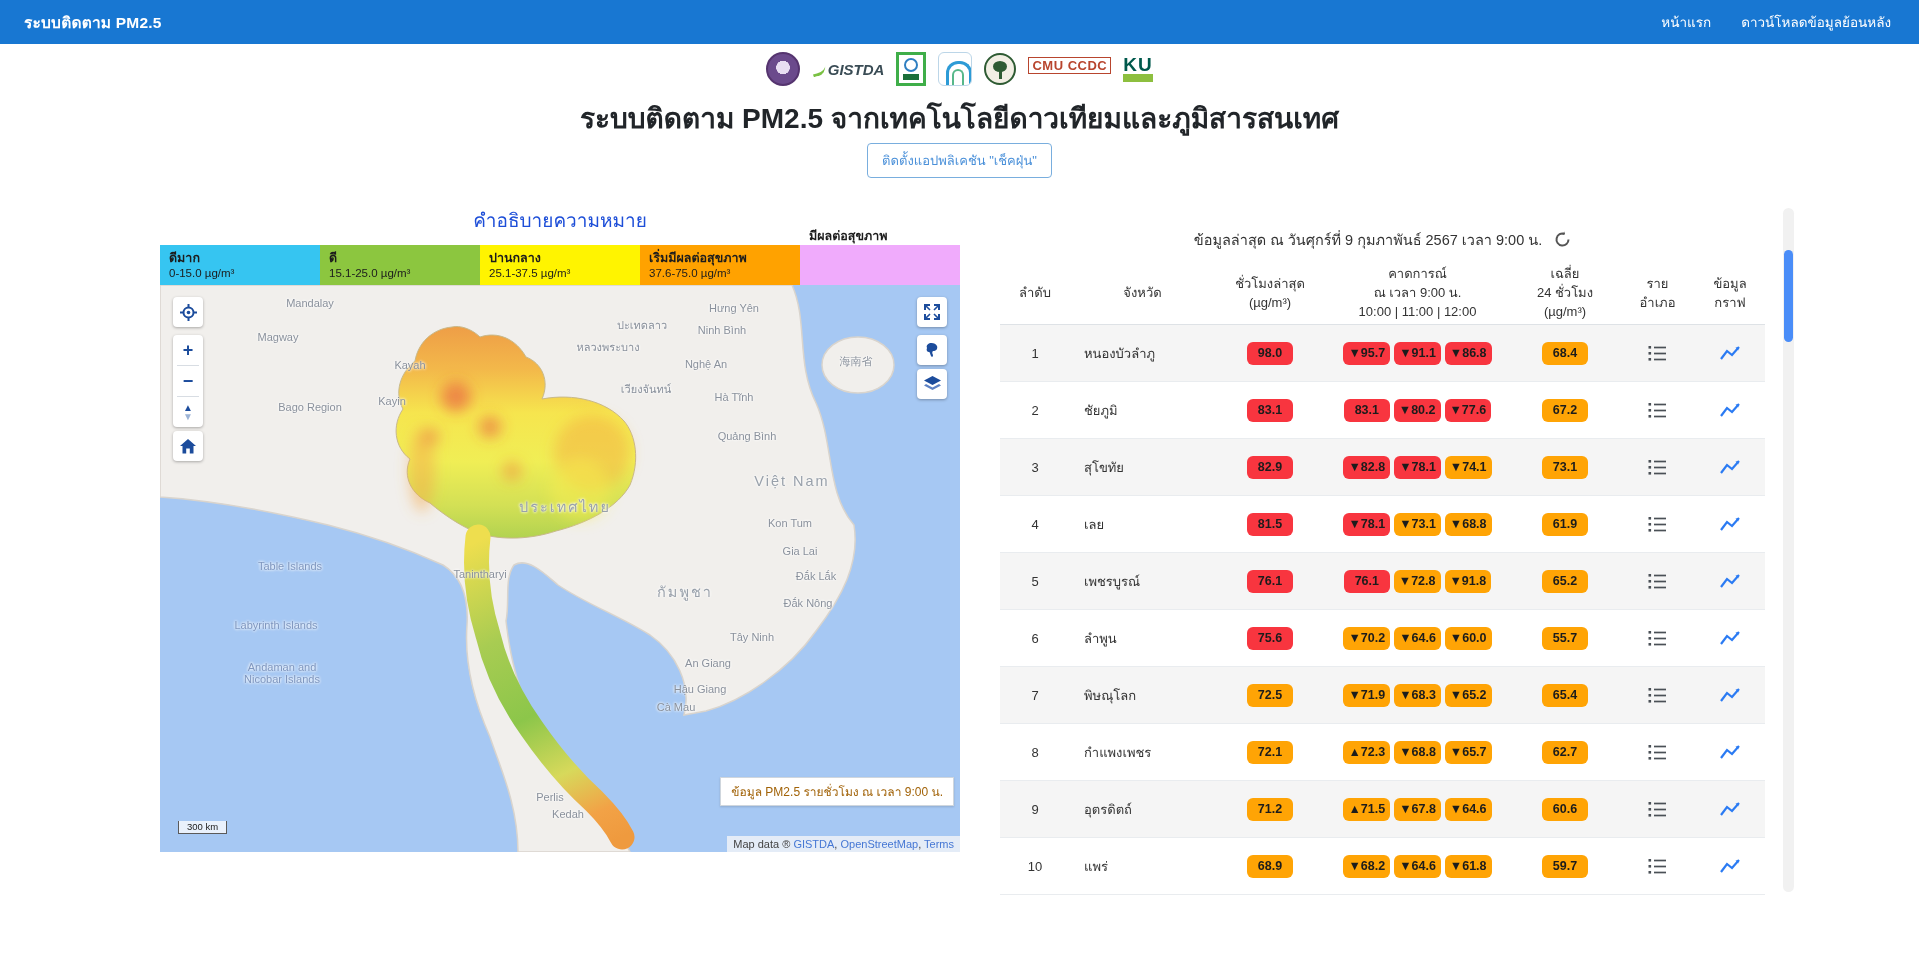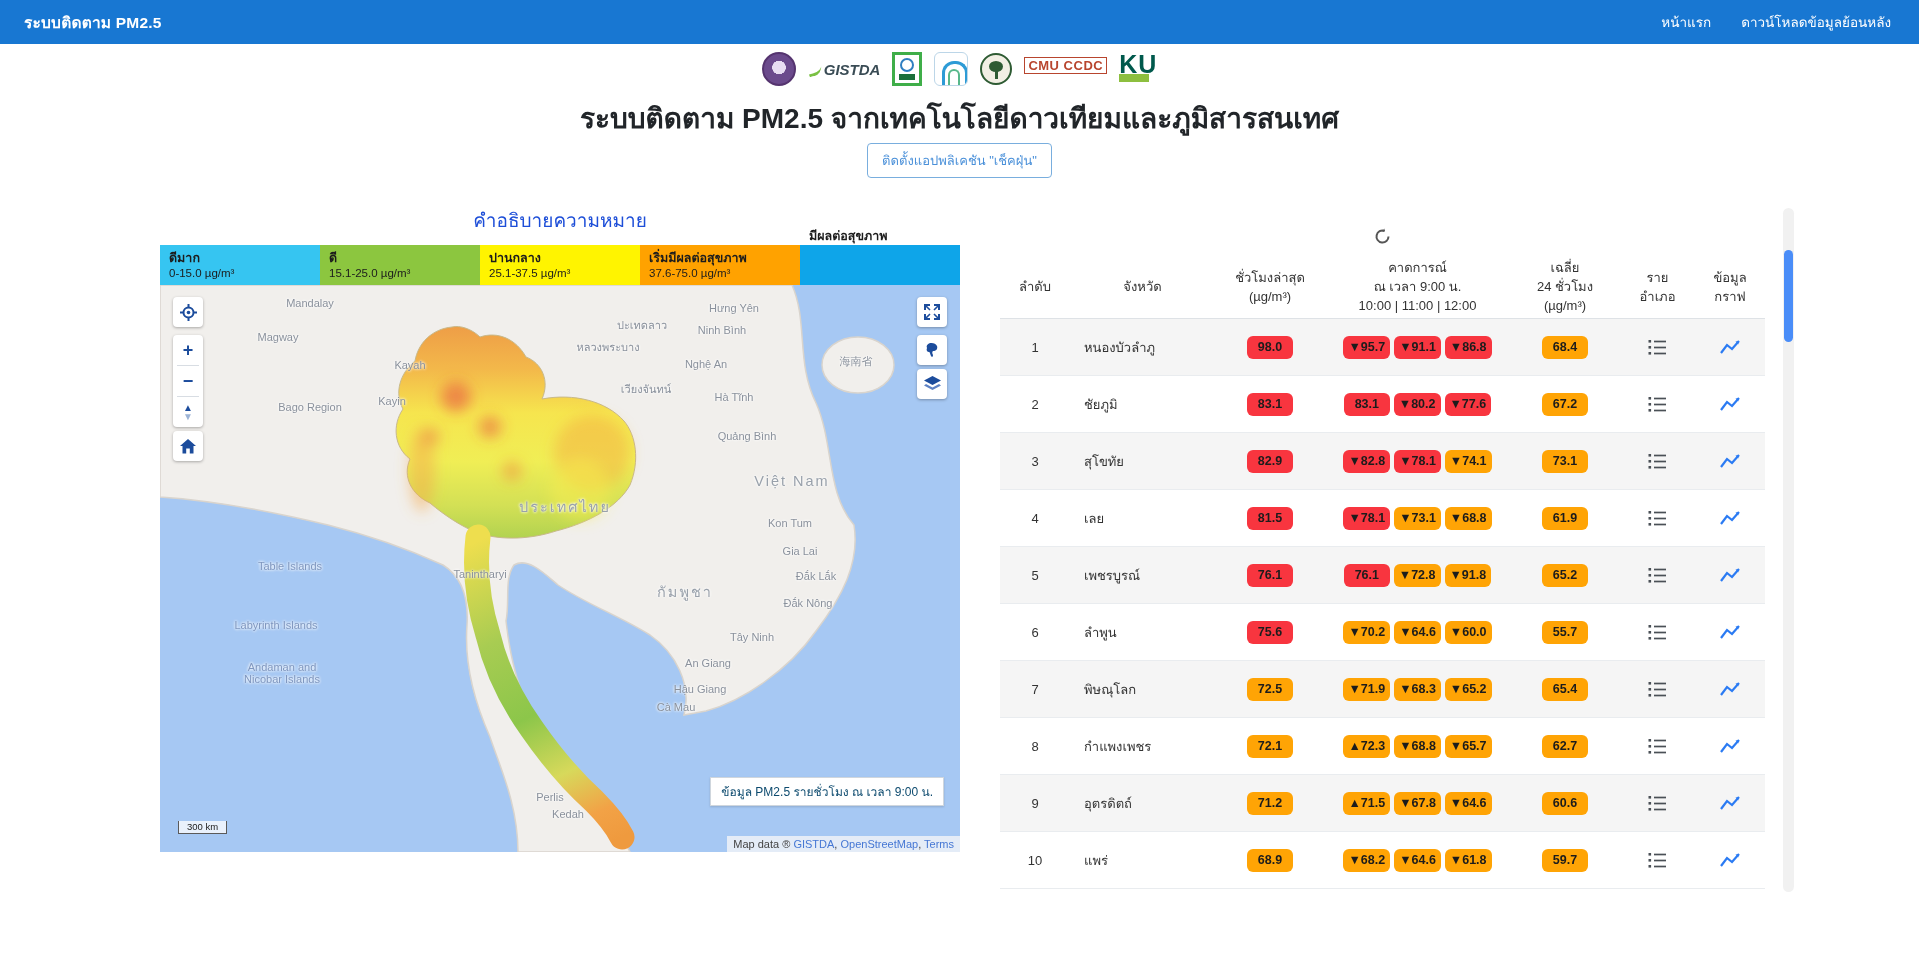--- a/index.html
+++ b/index.html
@@ -24,21 +24,21 @@
   .logo-arch { width:34px; height:34px; border-radius:6px; border:1px solid #bcd6e8; background:#fff; position:relative; overflow:hidden; }
   .logo-arch::before { content:""; position:absolute; left:7px; top:8px; width:20px; height:22px; border:3px solid #2d9bd6; border-bottom:none; border-radius:12px 12px 0 0; }
   .logo-arch::after { content:""; position:absolute; left:13px; top:16px; width:8px; height:14px; border:2px solid #57b88a; border-bottom:none; border-radius:6px 6px 0 0; }
   .logo-tree { width:32px; height:32px; border-radius:50%; background:#f2efe4; border:2px solid #2e5b33; position:relative; }
   .logo-tree::before { content:""; position:absolute; left:7px; top:6px; width:14px; height:11px; border-radius:50%; background:#2e5b33; }
   .logo-tree::after { content:""; position:absolute; left:13px; top:15px; width:3px; height:9px; background:#2e5b33; }
   .logo-cmu { display:flex; flex-direction:column; gap:1px; }
   .logo-cmu .cmu-top { font-size:13px; font-weight:700; color:#b8452e; border:1.5px solid #b8452e; padding:0 3px; letter-spacing:.5px; }
   .logo-cmu .cmu-sub { height:6px; background:#e7e2d8; }
   .logo-ku { display:flex; flex-direction:column; align-items:flex-start; }
-  .logo-ku .ku-txt { font-size:25px; font-weight:700; color:#00594c; line-height:17px; letter-spacing:1px; }
+  .logo-ku .ku-txt { font-size:19px; font-weight:700; color:#00594c; line-height:17px; letter-spacing:1px; }
   .logo-ku .ku-bar { width:30px; height:8px; background:#8dbf3f; margin-top:1px; }
 
   
   .page-title { position:absolute; left:0; top:96px; width:1919px; text-align:center; font-size:28px; font-weight:600; color:#212529; }
   .install-wrap { position:absolute; left:0; top:143px; width:1919px; text-align:center; }
   .install-btn { display:inline-block; background:#fff; color:#4a90d9; border:1px solid #79aede; border-radius:4px; font-size:13px; padding:6px 14px; cursor:pointer; font-family:inherit; }
 
   
   .left-col { position:absolute; left:160px; top:205px; width:800px; }
   .legend-title { text-align:center; font-size:19px; color:#1d4ed8; font-weight:500; margin-bottom:10px; }
@@ -49,21 +49,21 @@
 
   .map { position:relative; width:800px; height:567px; background:#a6c8f3; overflow:hidden; }
   .map svg.basemap { position:absolute; left:0; top:0; }
   .map-label { position:absolute; color:#8a919c; font-size:11px; white-space:nowrap; transform:translate(-50%,-50%); text-shadow:0 0 3px #fff,0 0 3px #fff; }
   .map-label.lg { font-size:14.5px; letter-spacing:2px; color:#99a1ab; }
   .map-label.sea { color:#7e96bf; white-space:normal; width:90px; text-align:center; }
   .ctl { position:absolute; width:30px; background:#fff; border-radius:4px; box-shadow:0 1px 3px rgba(0,0,0,.3); display:flex; flex-direction:column; align-items:center; }
   .ctl-btn { width:30px; height:30px; display:flex; align-items:center; justify-content:center; color:#1c4c9c; font-weight:700; cursor:pointer; font-size:18px; }
   .ctl .sep { width:22px; height:1px; background:#d8dde3; }
   .scalebar { position:absolute; left:18px; bottom:18px; background:rgba(255,255,255,.75); border:1.5px solid #5a5a5a; border-top:none; font-size:9.5px; color:#222; padding:0 8px 1px; }
-  .map-overlay-label { position:absolute; right:16px; bottom:46px; background:#fff; border:1px solid #cfd6dd; border-radius:0; font-size:12px; color:#0c4a6e; padding:4px 10px; box-shadow:0 1px 2px rgba(0,0,0,.15); }
+  .map-overlay-label { position:absolute; right:6px; bottom:46px; background:#fff; border:1px solid #cfd6dd; border-radius:0; font-size:12px; color:#a16207; padding:4px 10px; box-shadow:0 1px 2px rgba(0,0,0,.15); }
   .map-attrib { position:absolute; right:0; bottom:0; background:rgba(248,248,248,.75); font-size:11px; color:#444; padding:2px 6px; }
   .map-attrib a { color:#4577d4; text-decoration:none; cursor:pointer; }
 
   
   .right-col { position:absolute; left:1000px; top:228px; width:765px; }
   .updated-line { display:flex; align-items:center; justify-content:center; gap:12px; font-size:14.5px; color:#333; }
   .refresh-btn { display:inline-flex; cursor:pointer; }
   .grid { display:grid; grid-template-columns:70px 145px 110px 185px 110px 75px 70px; align-items:center; }
   .thead { margin-top:12px; min-height:62px; border-bottom:1px solid #dee2e6; }
   .th { text-align:center; font-size:13px; color:#333; line-height:1.45; }
@@ -127,21 +127,21 @@
         <span class="legend-range">15.1-25.0 µg/m³</span>
       </div>
       <div class="legend-seg" style="background: rgb(255, 244, 0);">
         <span class="legend-name">ปานกลาง</span>
         <span class="legend-range">25.1-37.5 µg/m³</span>
       </div>
       <div class="legend-seg" style="background: rgb(255, 162, 0);">
         <span class="legend-name">เริ่มมีผลต่อสุขภาพ</span>
         <span class="legend-range">37.6-75.0 µg/m³</span>
       </div>
-      <div class="legend-seg" style="background: #0ea5e9; gap: 44px;">
+      <div class="legend-seg" style="background: #f0abfc; gap: 44px;">
         <span class="legend-name">มีผลต่อสุขภาพ</span>
         <span class="legend-range">&gt; 75.1 µg/m³</span>
       </div>
     </div>
 
   <div class="map">
     <svg class="basemap" width="800" height="567" viewBox="0 0 800 567">
       <defs>
         <linearGradient id="thGrad" x1="0" y1="40" x2="0" y2="260" gradientUnits="userSpaceOnUse">
           <stop offset="0" stop-color="#ee9d47"></stop>
@@ -267,20 +267,21 @@
       <span>Map data ®</span>
       <a>GISTDA</a><span>, </span>
       <a>OpenStreetMap</a><span>, </span>
       <a>Terms</a>
     </span>
   </div>
 </section>
 
 <section class="right-col">
   <div class="updated-line">
+    <span>ข้อมูลล่าสุด ณ วันศุกร์ที่ 9 กุมภาพันธ์ 2567 เวลา 9:00 น.</span>
     <span class="refresh-btn">
       <svg width="17" height="17" viewBox="0 0 17 17" fill="none" stroke="#555" stroke-width="2">
           <path d="M14.5,8.5 A6,6 0 1 1 10.5,2.85"></path>
           <path d="M10.2,0.4 L11,3.2 L8.2,4" fill="#555" stroke="none"></path>
         </svg>
     </span>
   </div>
   <div class="grid thead" id="thead">
       <div class="th">
         <div>ลำดับ</div>

